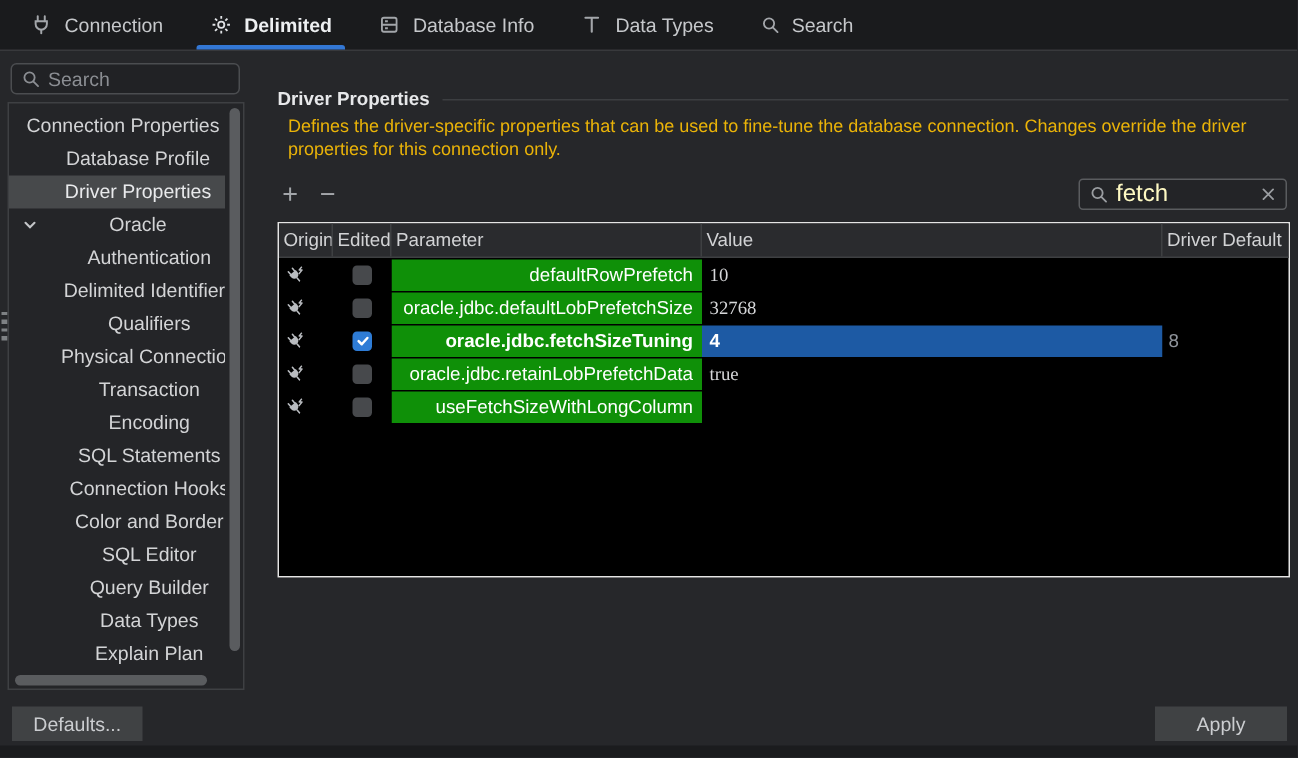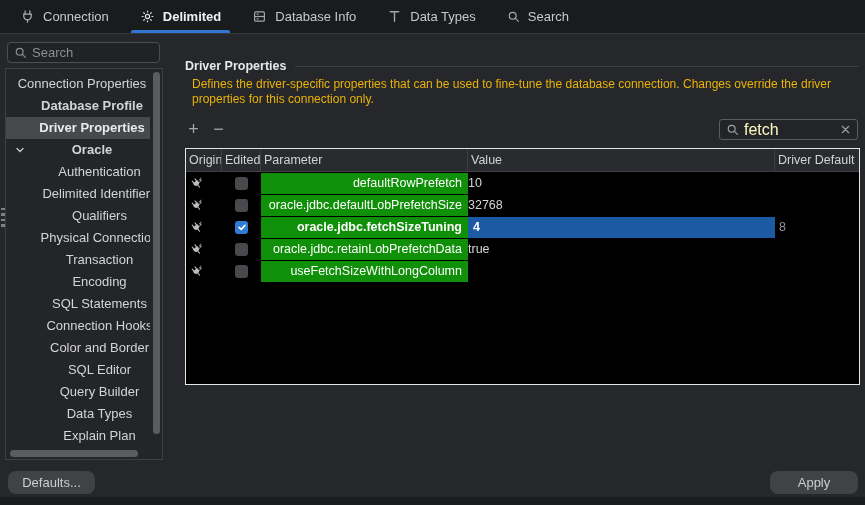--- a/index.html
+++ b/index.html
@@ -44,33 +44,33 @@
   .side-search input::placeholder{ color:#8b8e93; }
 
   .tree{
     position:absolute; left:5px; top:68px; width:158px; height:392px;
     background:#242528; border:1px solid #3e4043; overflow:hidden; padding-top:4px;
   }
   .titem{ height:22px; line-height:22px; font-size:13px; color:#d3d4d6;
           white-space:nowrap; overflow:hidden; margin-right:12px;
           display:flex; align-items:center; position:relative; cursor:default;justify-content:center;}
   .titem.ind0{ padding-left:8px; }
-  .titem.ind1{ padding-left:28px;font-weight:bold; }
+  .titem.ind1{ padding-left:28px; }
   .titem.ind2{ padding-left:43px; }
   .titem.selected{ background:#47494b; color:#e9eaec; }
   .titem .chev{ position:absolute; left:9px; top:6px; color:#c3c5c8; }
 
   .vscroll{ position:absolute; right:2px; top:3px; width:7px; height:362px; }
   .vscroll .thumb{ width:7px; height:100%; background:#5a5c5f; border-radius:4px; }
   .hscroll{ position:absolute; left:4px; bottom:2px; height:7px; width:140px; }
   .hscroll .thumb{ height:7px; width:128px; background:#5a5c5f; border-radius:4px; }
 
   
   .btn{
-    position:absolute; height:23px; border:none; border-radius:8px;
+    position:absolute; height:23px; border:none; border-radius:0;
     background:#404244; color:#cbcdd0; font-family:inherit; font-size:13px;
     display:flex; align-items:center; justify-content:center; cursor:default;
   }
   .btn-defaults{ left:8px; top:471px; width:87px; }
   .btn-apply{ right:7px; top:471px; width:88px; }
 
   
   .titlerow{
     position:absolute; left:185px; right:6px; top:59px;
     display:flex; align-items:center; gap:9px;
@@ -110,21 +110,21 @@
   .c-param { width:207px; flex:none; }
   .c-value { width:307px; flex:none; }
   .c-default{ flex:1; }
 
   .trow{ display:flex; height:22px; font-size:12.5px; align-items:stretch; }
   .trow .tc{ display:flex; align-items:center; overflow:hidden; white-space:nowrap; }
   .tc.c-origin{ padding-left:4px; }
   .tc.c-default{ padding-left:4px; color:#8e939a; }
   .pfill{ height:21px; line-height:21px; width:100%; background:var(--param-green);
           color:#fff; padding:0 6px; overflow:hidden; white-space:nowrap;text-align:right; }
-  .vtext{ padding-left:0; color:#d6d7d9; }
+  .vtext{ padding-left:5px; color:#d6d7d9;font-family:Liberation Serif, serif; }
   .vfill{ height:21px; line-height:21px; width:100%; background:var(--selection-blue);
           color:#fff; padding-left:5px; }
   .trow.sel .pfill, .trow.sel .vfill{ font-weight:bold; }
 
   .cb{ width:13px; height:13px; border-radius:3px; background:#47494c; margin-left:13px;
        display:flex; align-items:center; justify-content:center; cursor:default;}
   .cb.checked{ background:var(--checkbox-blue); }
 
   .bottomstrip{ position:absolute; left:0; top:497px; width:865px; height:8px; background:#1b1c1e; }
 </style>

